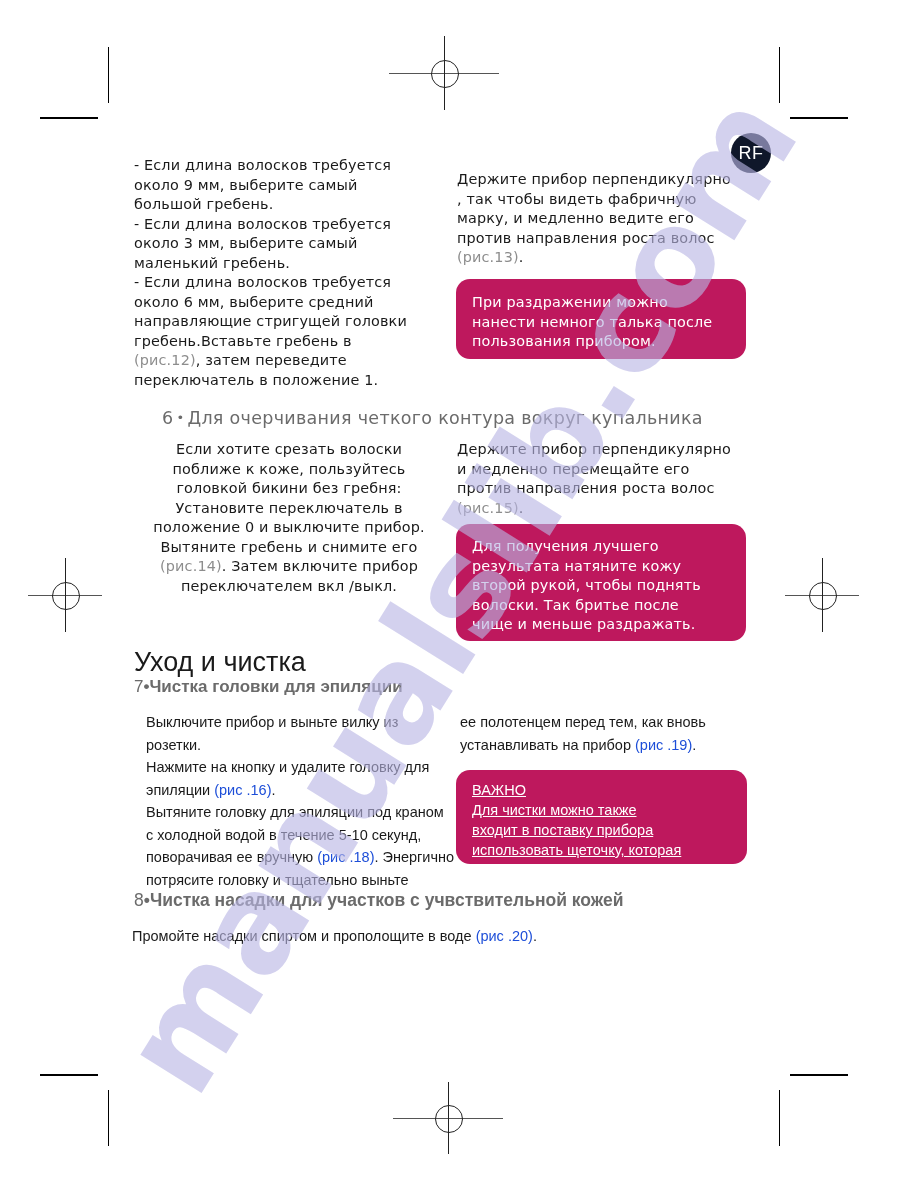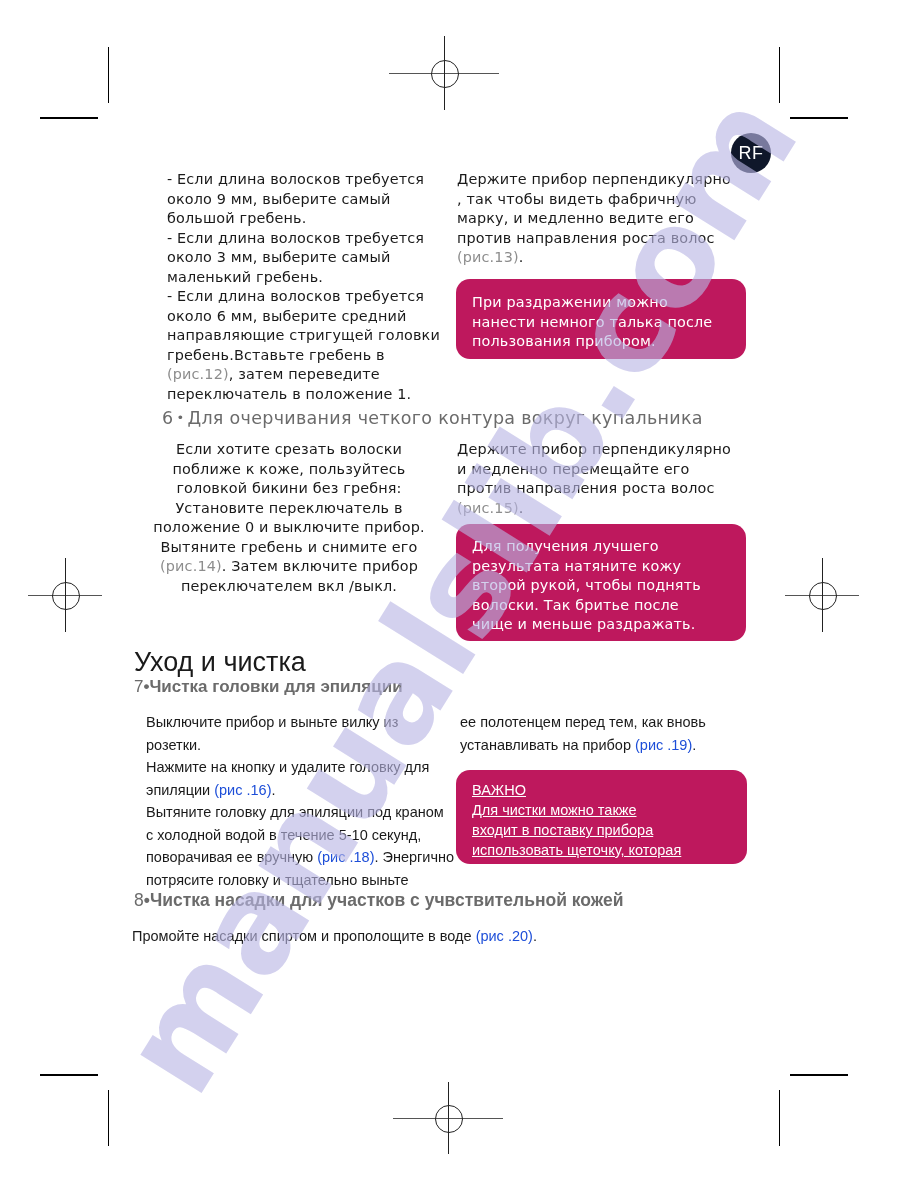--- a/index.html
+++ b/index.html
@@ -157,21 +157,21 @@
       <div class="vline"></div>
       <div class="circ"></div>
   </div>
 
   <div class="watermark">manualslib.com</div>
 
   <div class="content">
 
     <div class="rf-badge">RF</div>
 
-    <div class="col mono" style="left:134px;top:170px;width:310px;margin-left:33px;">
+    <div class="col mono" style="left:134px;top:156px;width:310px;">
       <span class="ln">- Если длина волосков требуется</span>
       <span class="ln">около 9 мм, выберите самый</span>
       <span class="ln">большой гребень.</span>
       <span class="ln">- Если длина волосков требуется</span>
       <span class="ln">около 3 мм, выберите самый</span>
       <span class="ln">маленький гребень.</span>
       <span class="ln">- Если длина волосков требуется</span>
       <span class="ln">около 6 мм, выберите средний</span>
       <span class="ln">направляющие стригущей головки</span>
       <span class="ln">гребень.Вставьте гребень в</span>

